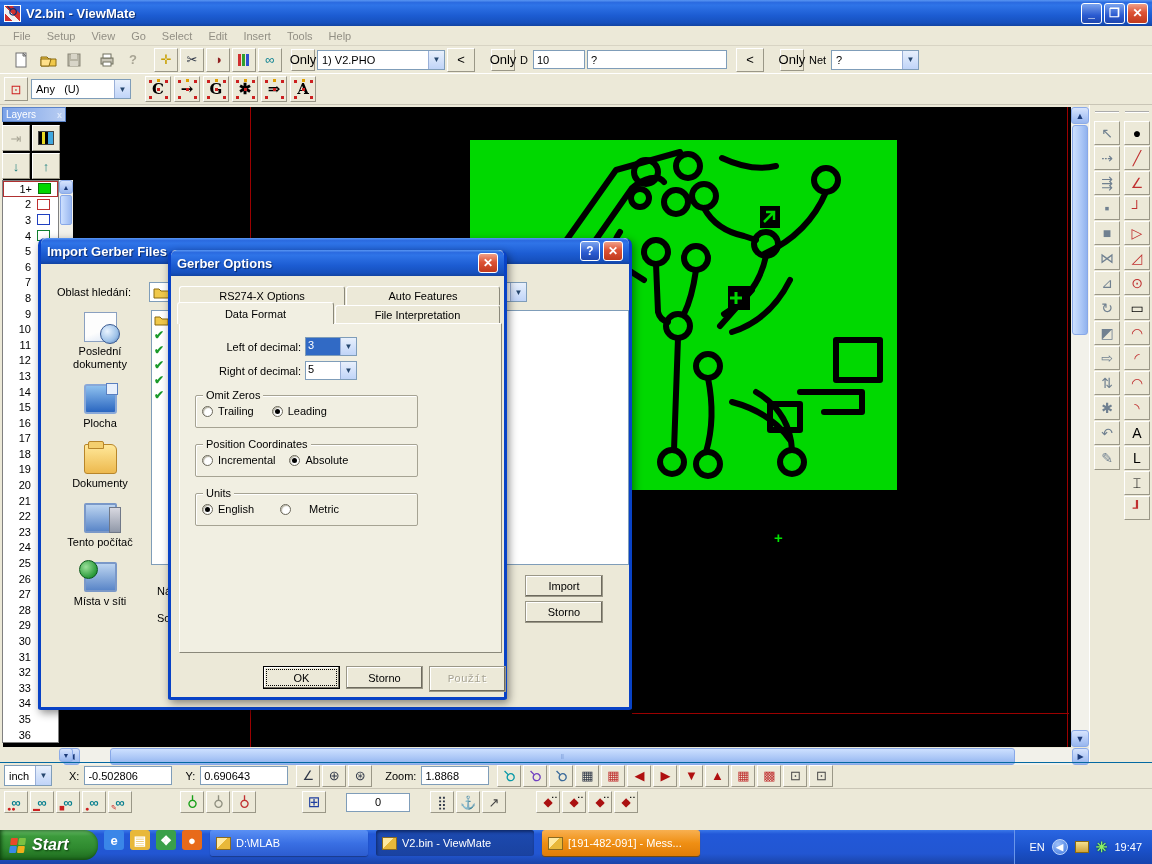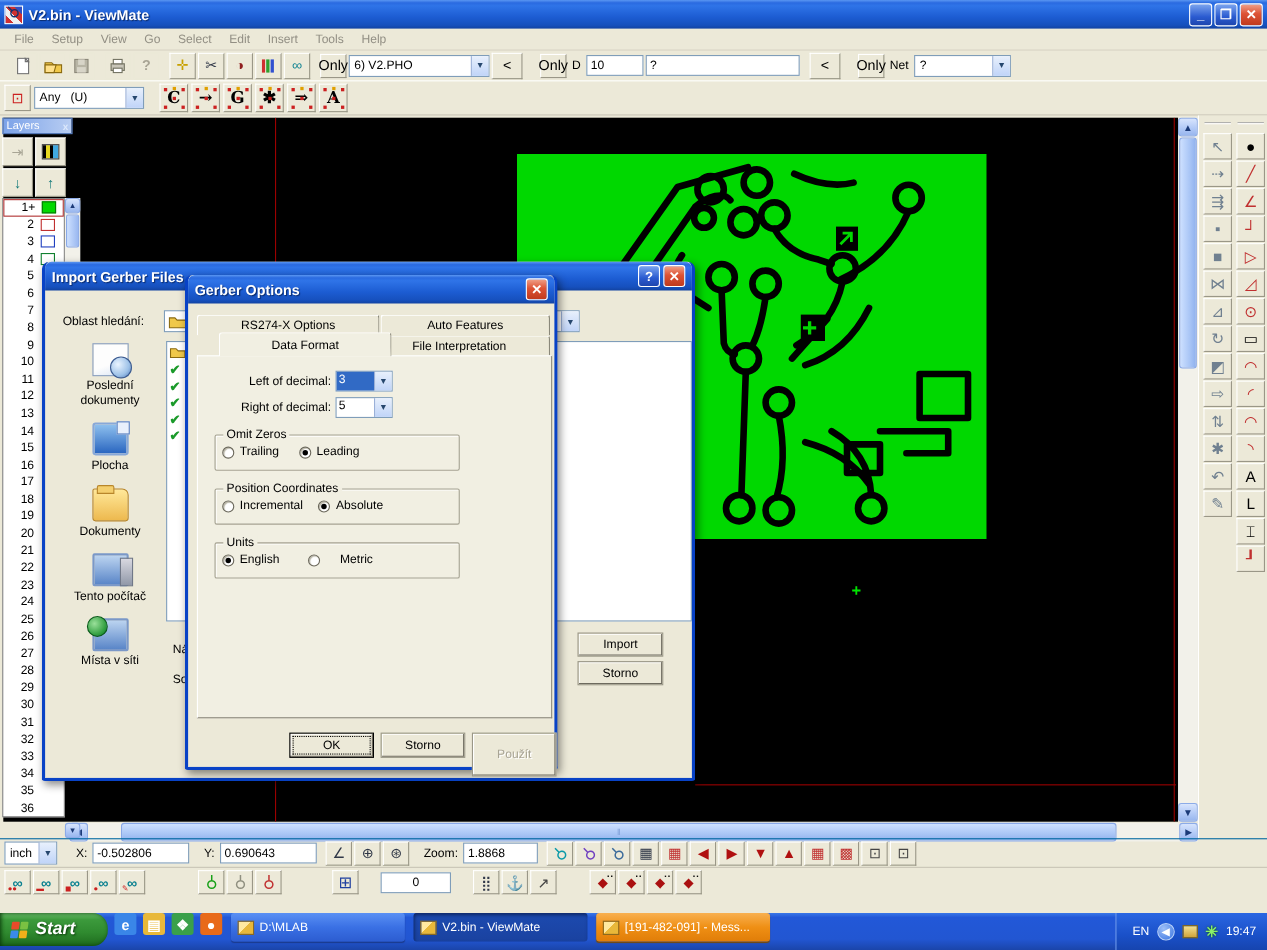--- a/index.html
+++ b/index.html
@@ -116,21 +116,21 @@
   .my-computer-icon { background:linear-gradient(180deg,#bcd4f0,#5a86c8); border:2px solid #7a98c8; border-radius:2px; }
   .my-computer-icon::after { content:""; position:absolute; right:-6px; top:2px; width:10px; height:24px; background:linear-gradient(180deg,#d8d8e0,#9098a8); border:1px solid #707888; }
   .network-places-icon { background:linear-gradient(180deg,#bcd4f0,#5a86c8); border:2px solid #7a98c8; border-radius:2px; }
   .network-places-icon::before { content:""; position:absolute; left:-7px; top:-4px; width:17px; height:17px; border-radius:50%;
       background:radial-gradient(circle at 35% 35%,#9ae09a,#2a9a3a 70%,#187028); border:1px solid #0a5a1a; }
   .check-item { color:#1a9a2a; font-weight:bold; font-size:12px; height:15px; }
 
   
   .tab { position:absolute; height:19px; background:#ece9d8; border:1px solid #8a887a; border-bottom:none; border-top-color:#fff; border-left-color:#fff;
       border-radius:3px 3px 0 0; display:flex; align-items:center; justify-content:center; }
-  .tab.active { height:22px; background:#f1efe2; z-index:3;margin-left:22px; }
+  .tab.active { height:22px; background:#f1efe2; z-index:3; }
   .tabpane { position:absolute; background:#f1efe2; border:1px solid #8a887a; border-top-color:#fff; border-left-color:#fff; z-index:2; }
   .grp { position:absolute; border:1px solid #a6a393; border-radius:2px; box-shadow:1px 1px 0 #fff inset; }
   .grp > .legend { position:absolute; top:-7px; left:7px; background:#f1efe2; padding:0 3px; }
   .radio-row { position:absolute; display:flex; align-items:center; gap:5px; }
   .radio { width:11px; height:11px; border-radius:50%; background:#fff; border:1px solid #6a675a; box-shadow:inset 1px 1px 1px #b8b5a5; position:relative; }
   .radio.checked::after { content:""; position:absolute; left:2px; top:2px; width:5px; height:5px; border-radius:50%; background:#000; }
   .ddcombo { position:absolute; height:19px; background:#fff; border:1px solid #7f9db9; display:flex; }
   .ddcombo .v { flex:1; padding:1px 2px; }
   .ddcombo .v.hl { background:#316ac5; color:#fff; }
 
@@ -234,21 +234,21 @@
     <svg width="12" height="14">
         <rect x="0" y="1" width="3" height="12" fill="#d03030"></rect>
         <rect x="4" y="1" width="3" height="12" fill="#30a030"></rect>
         <rect x="8" y="1" width="3" height="12" fill="#3050d0"></rect>
       </svg>
     </span>
   <span class="tbtn raised" style="color:#0a8090;">∞</span>
   <span class="tsep"></span>
   <span class="tbtn raised onlybtn">Only</span>
   <span class="combo" style="width:128px;">
-    <span class="val">6) V2.PHO</span>
+    <span class="val">1) V2.PHO</span>
       <span class="drop">▼</span>
     </span>
   <span class="tbtn raised" style="width:28px;">
       <span>&lt;</span>
     </span>
   <span class="tsep"></span>
     <span class="tsep"></span>
   <span class="tbtn raised onlybtn">Only</span>
   <span class="lbl">D</span>
   <span class="field" style="width:52px;">
@@ -815,21 +815,21 @@
         </span>
       </div>
   </div>
 
   <div class="pushbtn default abs" style="left:92px;top:416px;width:77px;height:23px;">
     <span>OK</span>
     </div>
   <div class="pushbtn abs" style="left:175px;top:416px;width:77px;height:23px;">
     <span>Storno</span>
     </div>
-  <div class="pushbtn disabled abs" style="left:258px;top:416px;width:77px;height:40px;">
+  <div class="pushbtn disabled abs" style="left:258px;top:416px;width:77px;height:26px;font-family:Liberation Mono, monospace;">
     <span>Použít</span>
     </div>
 </div>
 
 <div id="status1" class="abs">
   <span class="combo" style="width:48px;height:21px;">
     <span class="val">inch</span>
       <span class="drop">▼</span>
     </span>
   <span style="width:10px;"></span>

